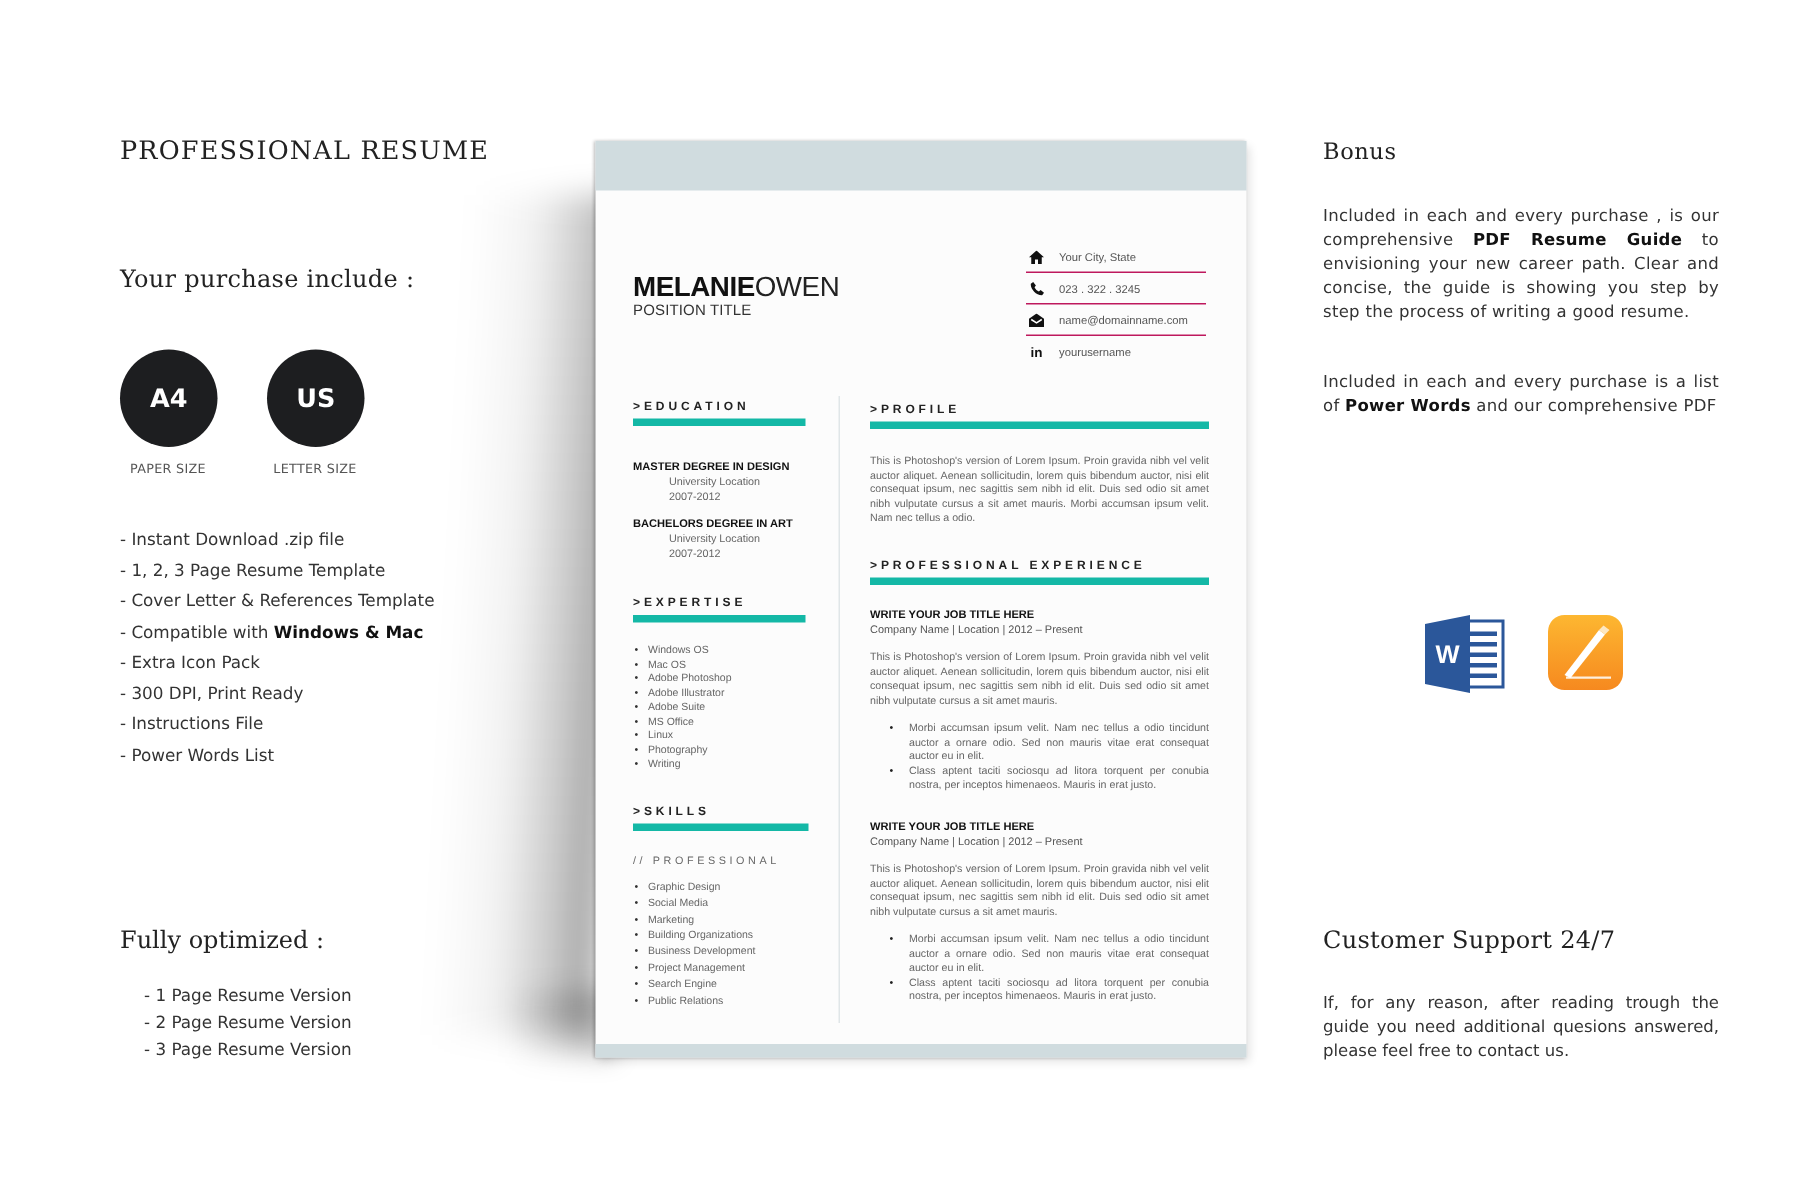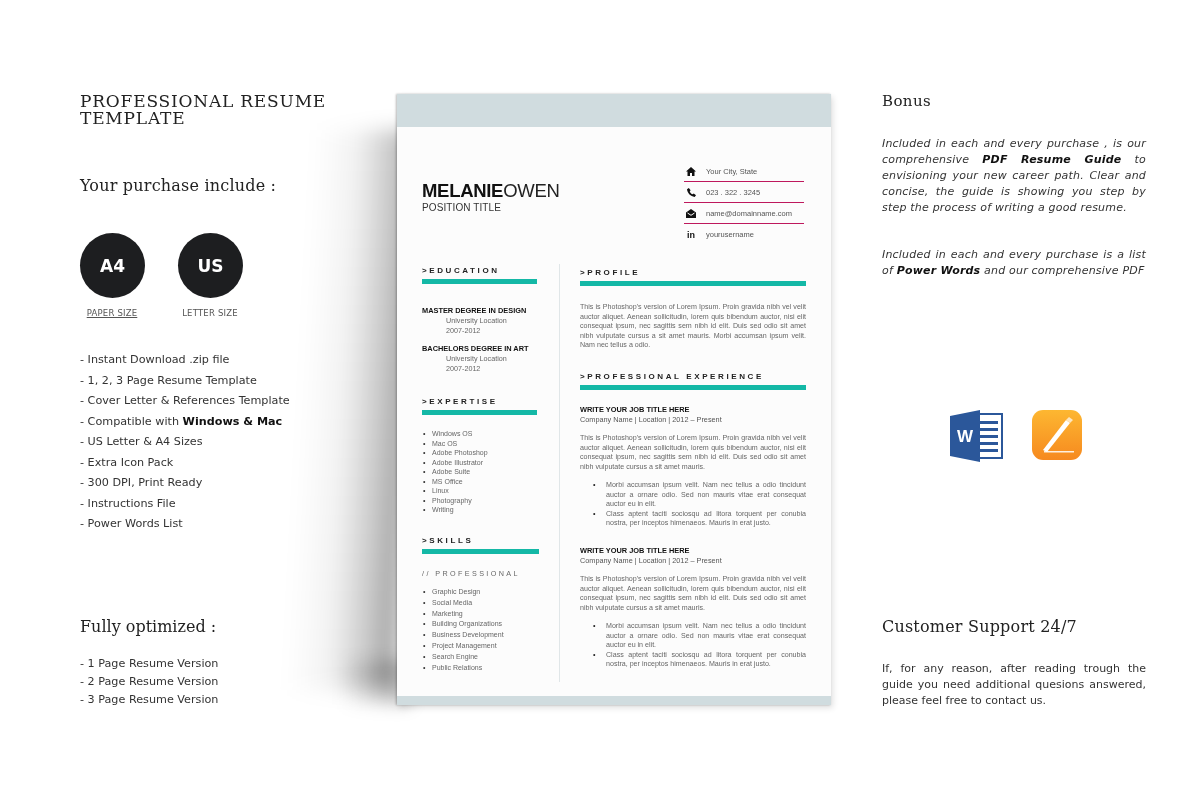--- a/index.html
+++ b/index.html
@@ -11,21 +11,21 @@
   
   .left { position: absolute; left: 80px; top: 0; width: 260px; }
   .main-title { position: absolute; top: 93px; left: 0; font-size: 17px; line-height: 17px; letter-spacing: 0.8px; color: #222; font-weight: 400; }
   .purchase-title { position: absolute; top: 176px; left: 0; font-size: 16px; color: #222; letter-spacing: 0.2px; }
   .badge { position: absolute; top: 233px; width: 65px; height: 65px; border-radius: 50%; background: #1d1e20; color: #fff; display: flex; align-items: center; justify-content: center; font-size: 17px; font-weight: 700; }
   .badge-label { position: absolute; top: 308px; width: 80px; text-align: center; font-size: 8.5px; color: #555; letter-spacing: 0.2px; }
   .features { position: absolute; top: 350px; left: 0; list-style: none; }
   .features li { font-size: 11.2px; line-height: 20.5px; color: #333; white-space: nowrap; }
   .features li b { font-weight: 700; color: #111; }
   .opt-title { position: absolute; top: 617px; left: 0; font-size: 16px; color: #222; }
-  .opt-list { position: absolute; top: 655px; left: 0; list-style: none; }
+  .opt-list { position: absolute; top: 655px; left: 16px; list-style: none; }
   .opt-list li { font-size: 11.2px; line-height: 18px; color: #333; white-space: nowrap; }
 
   
   .shadow { position: absolute; left: 300px; top: 130px; width: 110px; height: 560px;
     background: linear-gradient(to right, rgba(255,255,255,0) 0%, rgba(0,0,0,0.05) 40%, rgba(0,0,0,0.28) 85%, rgba(0,0,0,0.45) 100%);
     filter: blur(10px); transform: skewX(-3deg); }
   .shadow2 { position: absolute; left: 340px; top: 660px; width: 70px; height: 45px;
     background: linear-gradient(to right, rgba(0,0,0,0) 0%, rgba(0,0,0,0.25) 100%); filter: blur(8px); }
 
   
@@ -63,53 +63,51 @@
   .para { position: absolute; left: 183px; width: 226px; font-size: 7.1px; line-height: 9.5px; color: #666; text-align: justify; }
   .job-title { position: absolute; left: 183px; font-size: 7.4px; font-weight: 700; color: #111; }
   .job-meta { position: absolute; left: 183px; font-size: 7.3px; color: #555; white-space: nowrap; }
   .job-bullets { position: absolute; left: 196px; width: 213px; list-style: none; }
   .job-bullets li { position: relative; padding-left: 13px; font-size: 7.1px; line-height: 9.5px; color: #666; text-align: justify; }
   .job-bullets li::before { content: "•"; position: absolute; left: 0; top: 0; color: #222; }
 
   
   .right { position: absolute; left: 882px; top: 0; width: 264px; }
   .bonus-title { position: absolute; top: 92px; left: 0; font-size: 15px; color: #222; letter-spacing: 0.4px; }
-  .bonus-p { position: absolute; left: 0; width: 264px; font-size: 11px; line-height: 16px; color: #333; text-align: justify; letter-spacing: 0.2px; font-style: italic; }
+  .bonus-p { position: absolute; left: 0; width: 264px; font-size: 11px; line-height: 16px; color: #333; text-align: justify; letter-spacing: 0.2px; }
   .bonus-p b { color: #111; font-weight: 700; }
   .app-icons { position: absolute; top: 410px; left: 68px; display: flex; gap: 28px; }
   .support-title { position: absolute; top: 617px; left: 0; font-size: 16px; color: #222; letter-spacing: 0.2px; }
   .support-p { position: absolute; top: 661px; left: 0; width: 264px; font-size: 11px; line-height: 16px; color: #333; text-align: justify; }
 </style>
 </head>
 <body>
 
 <div class="left">
   <div class="main-title serif">
     <div>PROFESSIONAL RESUME</div>
-    <div>TEMPLATE</div>
   </div>
 
   <div class="purchase-title serif">Your purchase include :</div>
 
   <div class="badge" style="left:0;">
     <span>A4</span>
   </div>
-  <div class="badge-label" style="left:-8px;text-decoration:underline;">PAPER SIZE</div>
+  <div class="badge-label" style="left:-8px;">PAPER SIZE</div>
 
   <div class="badge" style="left:98px;">
     <span>US</span>
   </div>
   <div class="badge-label" style="left:90px;">LETTER SIZE</div>
 
   <ul class="features">
     <li>- Instant Download .zip file</li>
     <li>- 1, 2, 3 Page Resume Template</li>
     <li>- Cover Letter &amp; References Template</li>
     <li><span>- Compatible with </span><b>Windows &amp; Mac</b></li>
-    <li>- US Letter &amp; A4 Sizes</li>
     <li>- Extra Icon Pack</li>
     <li>- 300 DPI, Print Ready</li>
     <li>- Instructions File</li>
     <li>- Power Words List</li>
   </ul>
 
   <div class="opt-title serif">Fully optimized :</div>
   <ul class="opt-list">
     <li>- 1 Page Resume Version</li>
     <li>- 2 Page Resume Version</li>

